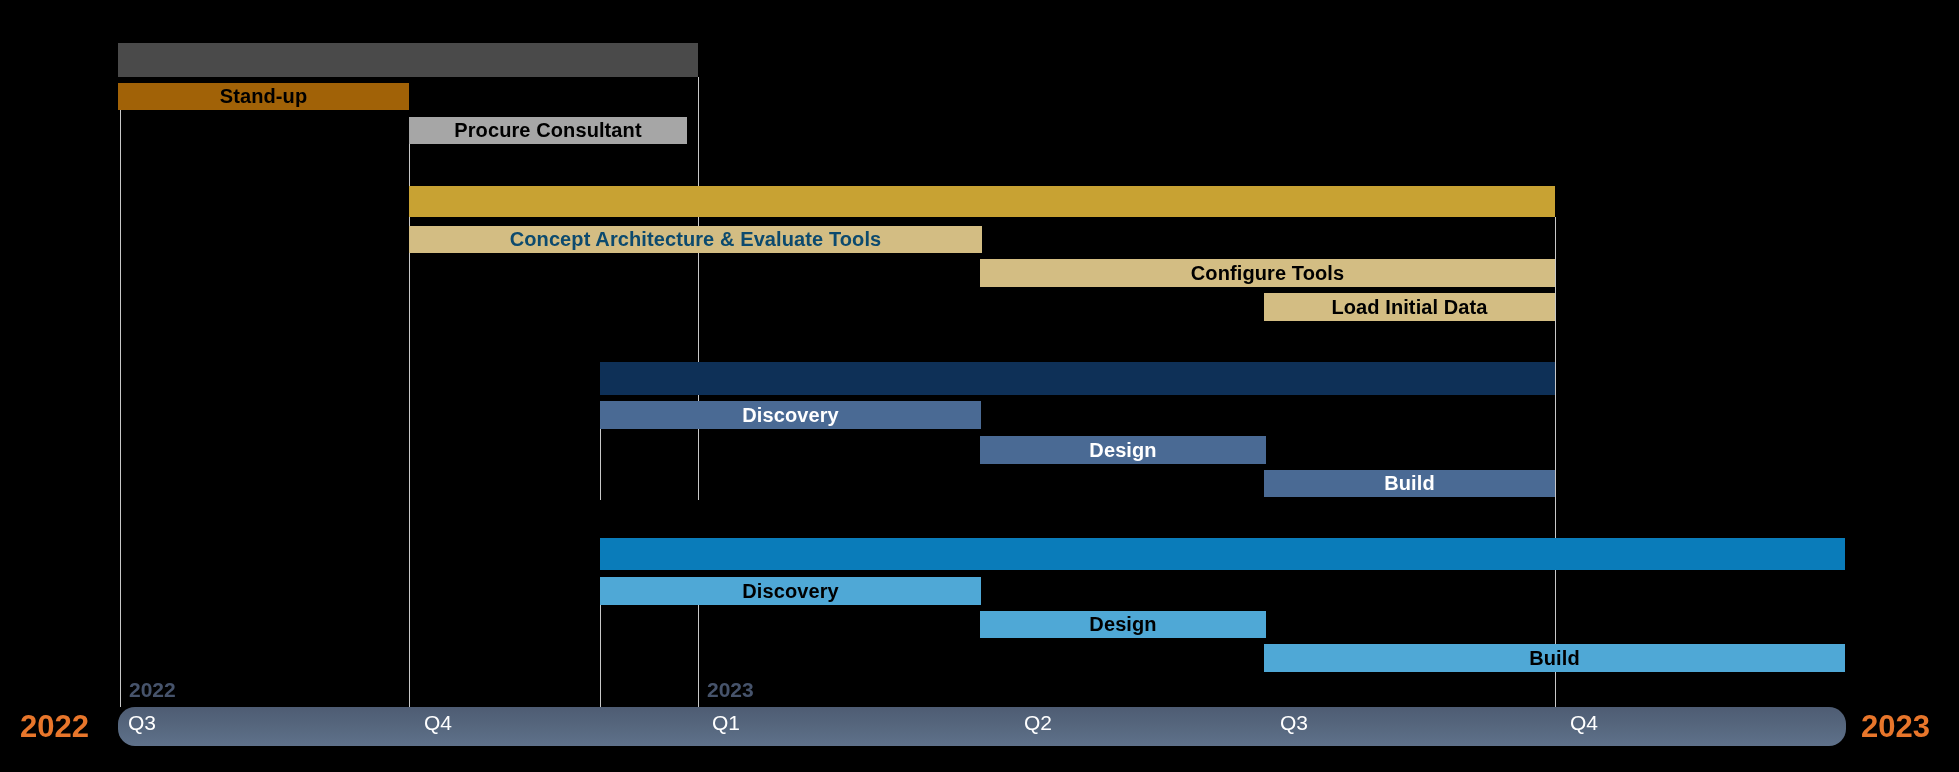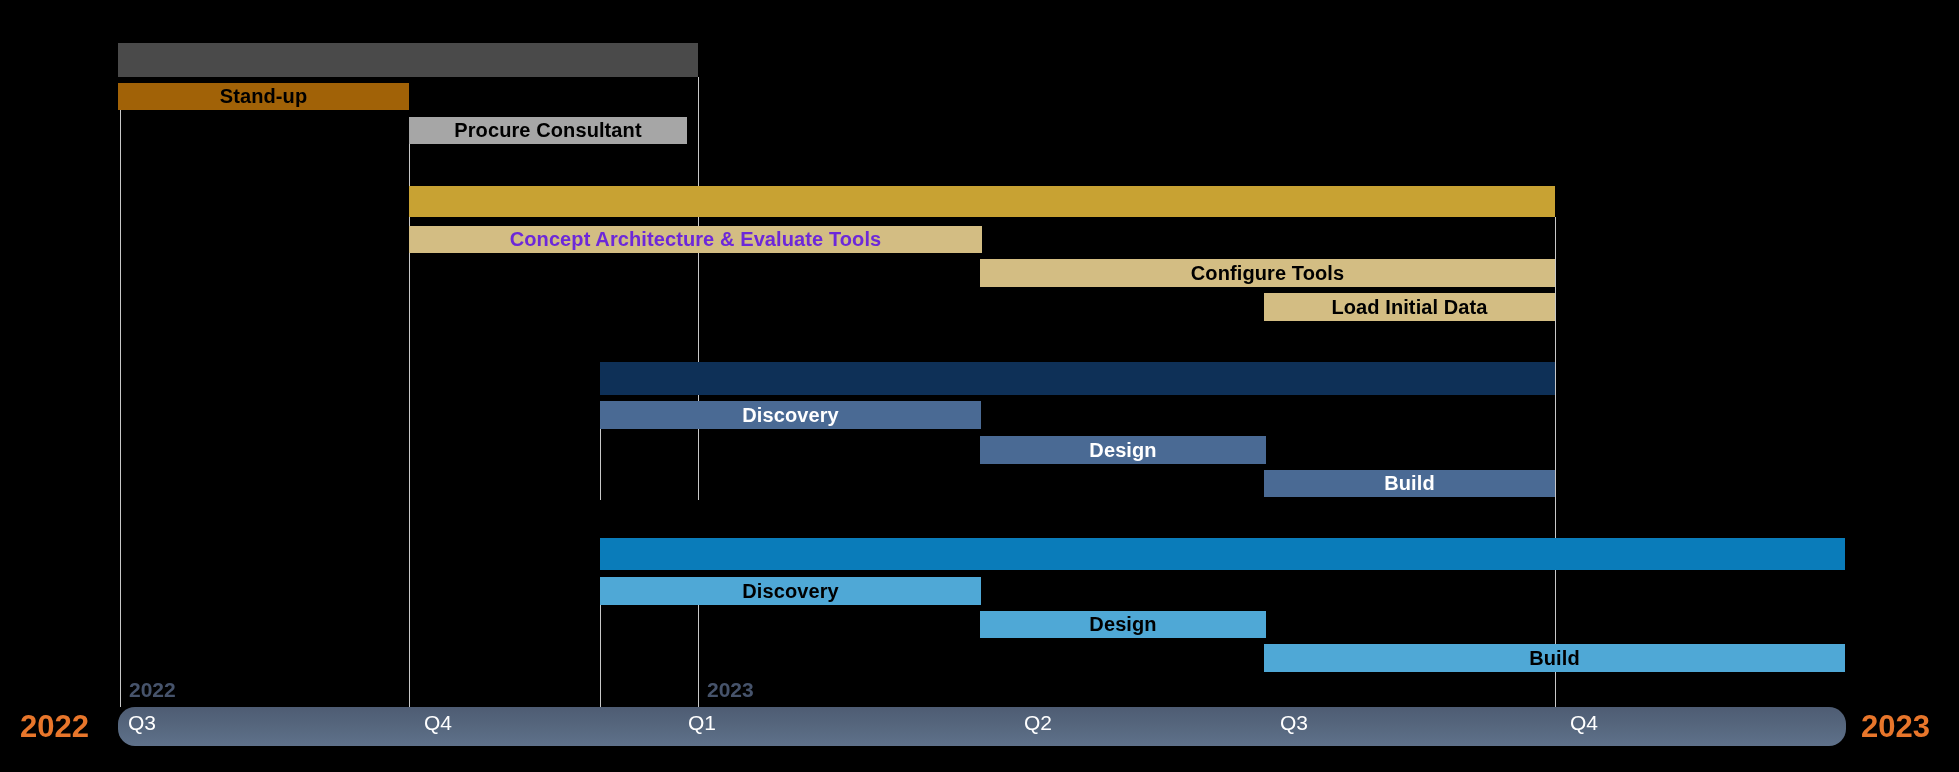--- a/index.html
+++ b/index.html
@@ -82,21 +82,21 @@
     </div>
   <div class="layer" id="bars-layer">
       <div class="bar header-bar" style="left: 118px; top: 43px; width: 580px; height: 34px; background: rgb(74, 74, 74); color: rgb(0, 0, 0);"></div>
       <div class="bar" style="left: 118px; top: 83px; width: 291px; height: 27px; background: #a16207; color: rgb(0, 0, 0);">
         <span>Stand-up</span>
       </div>
       <div class="bar" style="left: 409px; top: 117px; width: 278px; height: 27px; background: rgb(166, 166, 166); color: rgb(0, 0, 0);">
         <span>Procure Consultant</span>
       </div>
       <div class="bar header-bar" style="left: 409px; top: 186px; width: 1146px; height: 31px; background: rgb(200, 162, 51); color: rgb(0, 0, 0);"></div>
-      <div class="bar" style="left: 409px; top: 226px; width: 573px; height: 27px; background: rgb(211, 189, 131); color: #6d28d9;">
+      <div class="bar" style="left: 409px; top: 226px; width: 573px; height: 27px; background: rgb(211, 189, 131); color: #0c4a6e;">
         <span>Concept Architecture &amp; Evaluate Tools</span>
       </div>
       <div class="bar" style="left: 1264px; top: 293px; width: 291px; height: 28px; background: rgb(211, 189, 131); color: rgb(0, 0, 0);">
         <span>Load Initial Data</span>
       </div>
       <div class="bar" style="left: 980px; top: 259px; width: 575px; height: 28px; background: rgb(211, 189, 131); color: rgb(0, 0, 0);">
         <span>Configure Tools</span>
       </div>
       <div class="bar header-bar" style="left: 600px; top: 362px; width: 955px; height: 33px; background: rgb(14, 48, 87); color: rgb(255, 255, 255);"></div>
       <div class="bar" style="left: 600px; top: 401px; width: 381px; height: 28px; background: rgb(74, 106, 148); color: rgb(255, 255, 255);">
@@ -116,21 +116,21 @@
         <span>Design</span>
       </div>
       <div class="bar" style="left: 1264px; top: 644px; width: 581px; height: 28px; background: rgb(79, 168, 214); color: rgb(0, 0, 0);">
         <span>Build</span>
       </div>
     </div>
 
   <div class="axis" id="axis" style="left: 118px; top: 707px; width: 1728px; height: 39px;">
       <div class="q-label" style="left: 10px;">Q3</div>
       <div class="q-label" style="left: 306px;">Q4</div>
-      <div class="q-label" style="left: 570px; text-align: center;">Q1</div>
+      <div class="q-label" style="left: 594px; text-align: center;">Q1</div>
       <div class="q-label" style="left: 906px;">Q2</div>
       <div class="q-label" style="left: 1162px;">Q3</div>
       <div class="q-label" style="left: 1452px;">Q4</div>
     </div>
 
   <div class="year-small" id="year-small-2022">2022</div>
   <div class="year-small" id="year-small-2023">2023</div>
 
   <div class="year-big" id="year-big-2022">2022</div>
   <div class="year-big" id="year-big-2023">2023</div>

